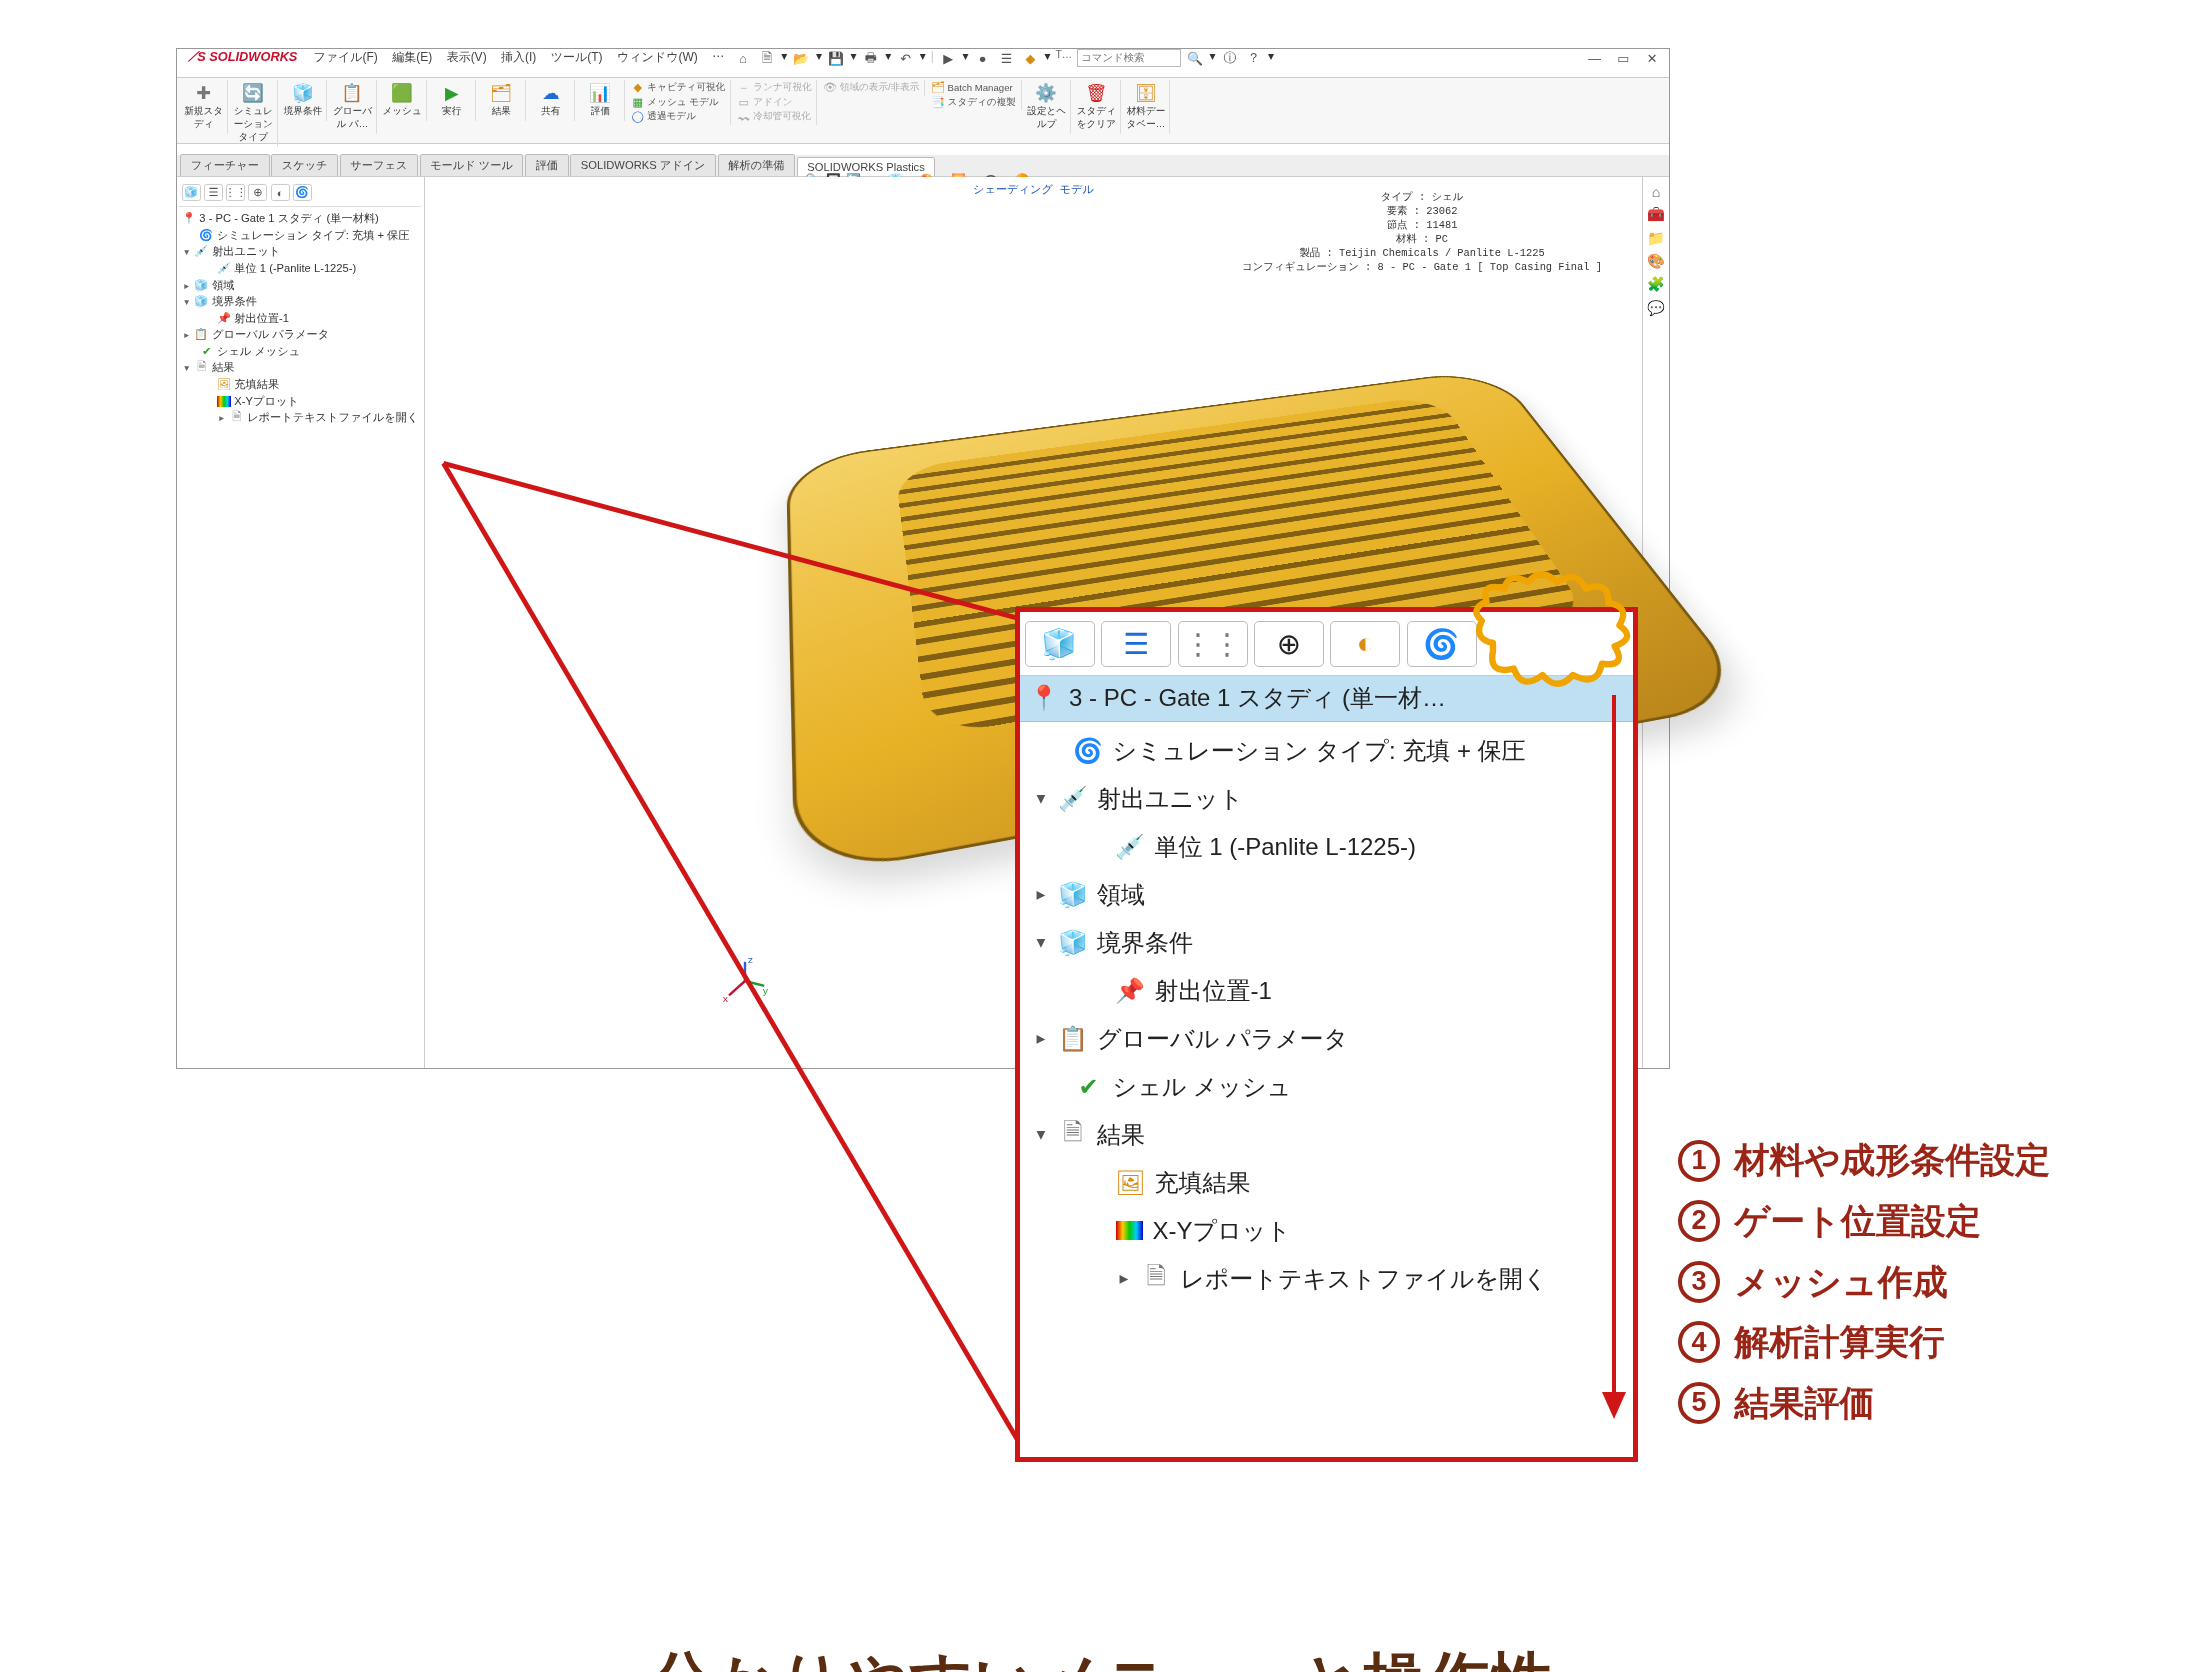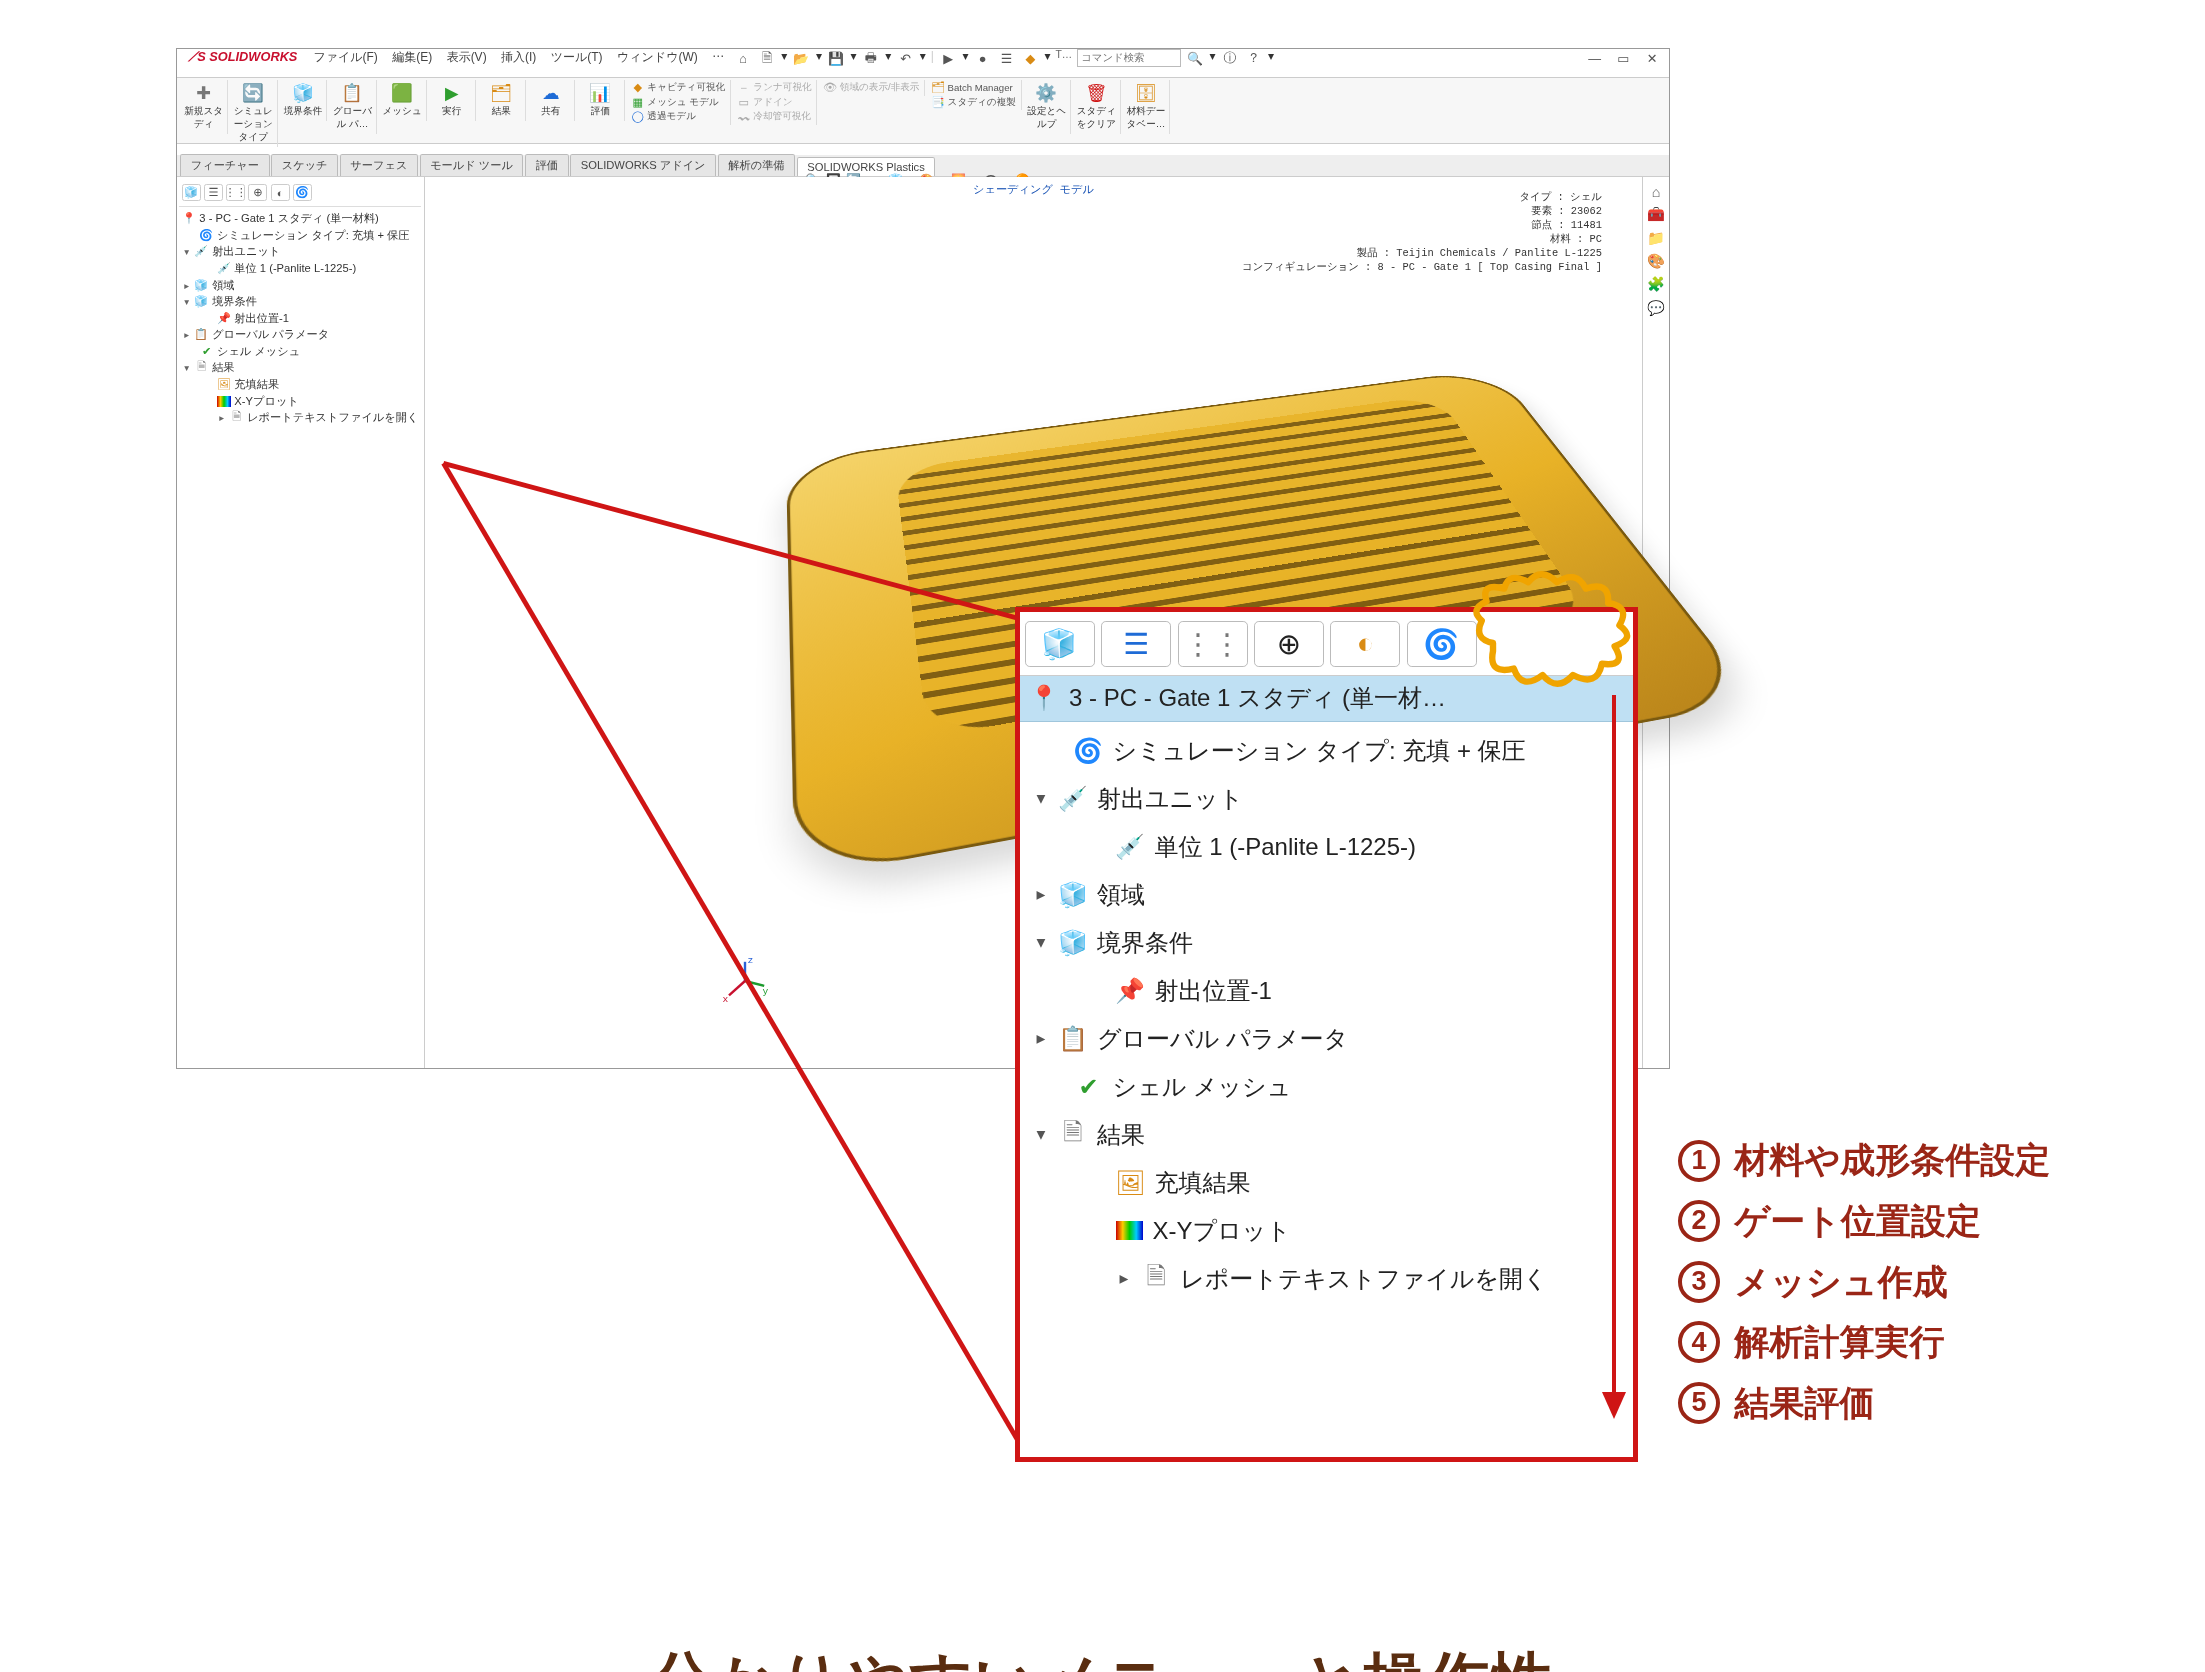--- a/index.html
+++ b/index.html
@@ -111,21 +111,21 @@
   
   .viewport {
     flex:1; position:relative; background:#fff;font-family:Liberation Mono, monospace;
   }
   .viewport .heads-up {
     position:absolute; top:4.8px; left:50%; transform:translateX(-50%);
     font-size:11.2px; color:#1a54b5;
   }
   .viewport .info-box {
     position:absolute; top:12.8px; right:40px; font-size:10.4px; color:#333; line-height:1.35;
-    text-align:right;
+    text-align:center;
   }
   .viewport .triad {
     position:absolute; left:296px; bottom:56px; font-size:22.4px; color:#c22;
   }
   
   .right-strip {
     width:27px; border-left:0.8px solid #ccc; display:flex; flex-direction:column;
     align-items:center; gap:6.4px; padding-top:6.4px; font-size:14.4px; color:#555;
   }
   

